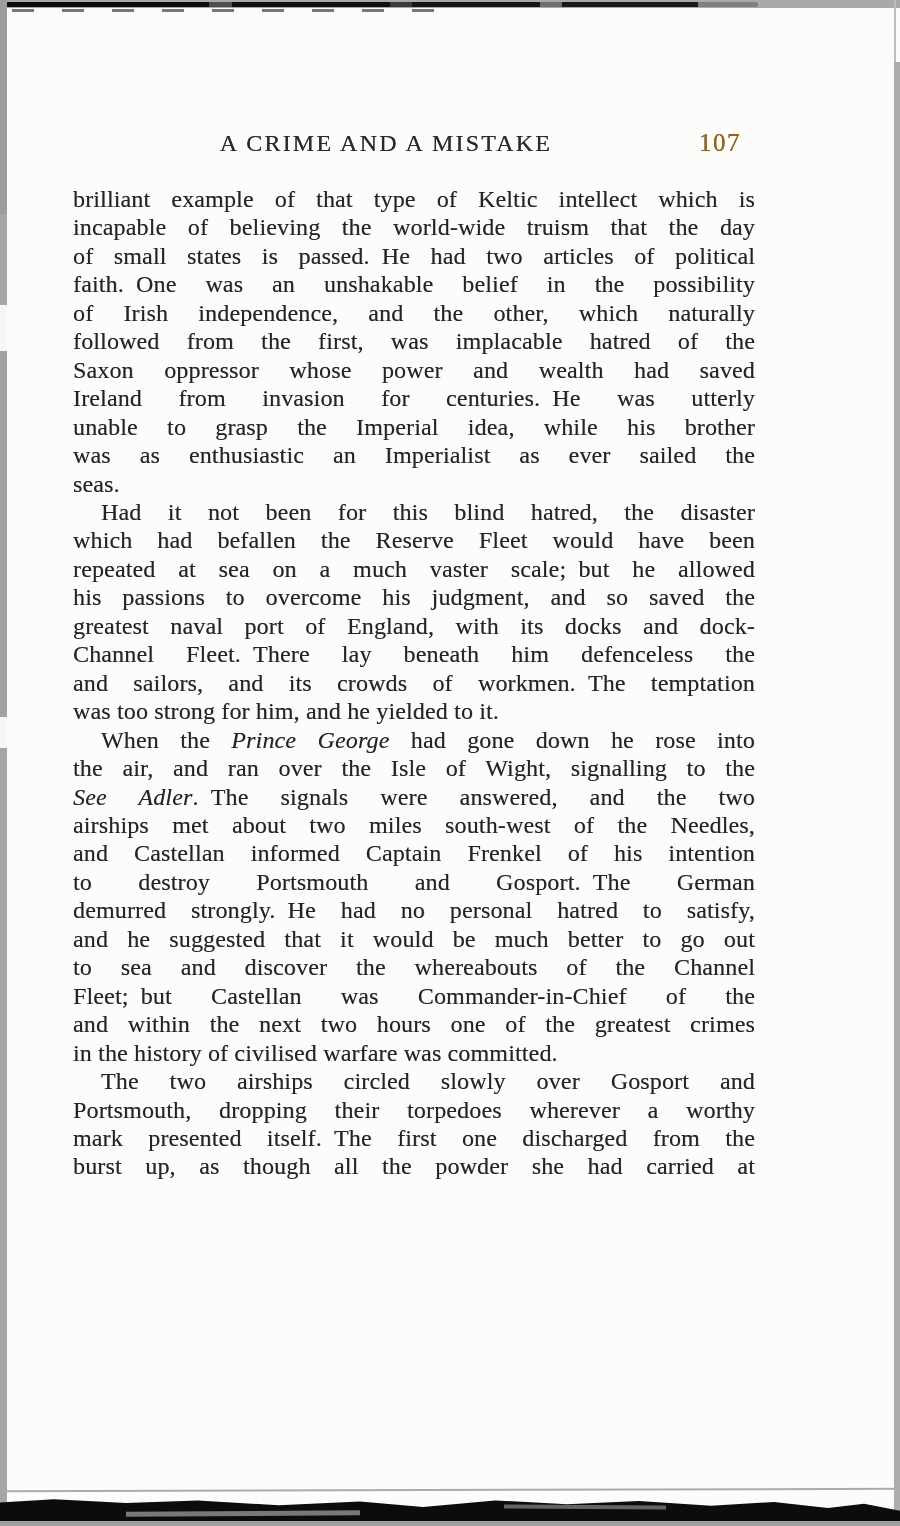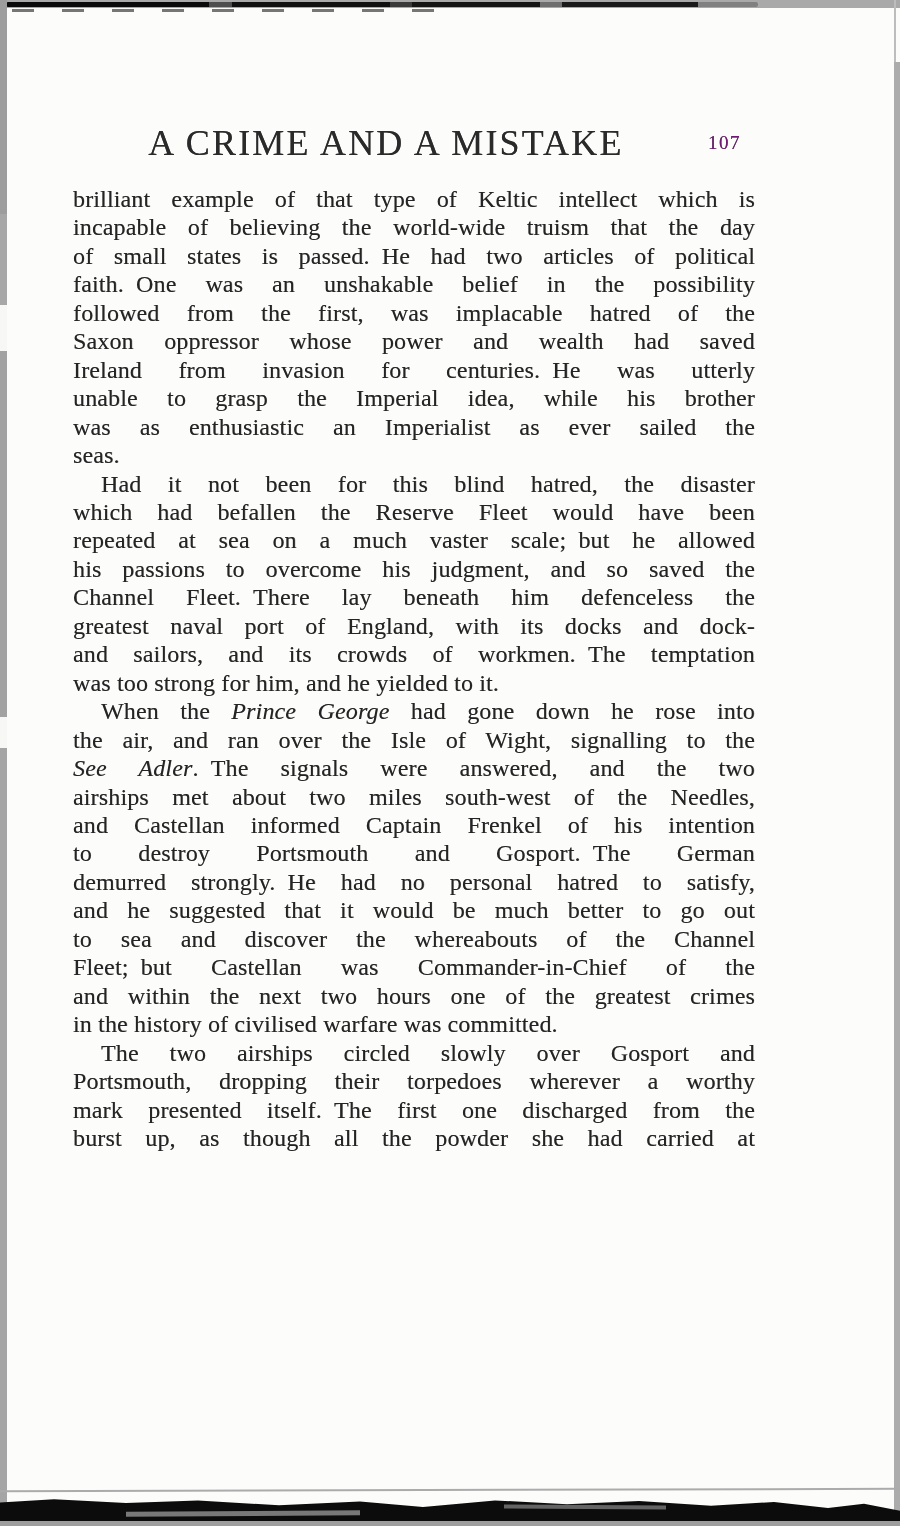--- a/index.html
+++ b/index.html
@@ -9,27 +9,27 @@
     background:#fcfcfa; overflow:hidden;
     font-family:"Liberation Serif","DejaVu Serif",serif;
     color:#242424;
   }
 
   
   .page-header {
     position:absolute; left:45px; top:126px; width:710px; height:36px;
   }
   .header-title {
-    font-size:36px; line-height:34px; letter-spacing:2.2px;
+    font-size:24px; line-height:34px; letter-spacing:2.2px;
     text-align:center; transform:translateX(-14px);
     color:#2a2a2a; text-shadow:0 0 0.6px rgba(20,20,20,.7);
   }
   .page-number {
-    position:absolute; right:14px; top:0; font-size:19px; line-height:34px;
-    letter-spacing:1.5px; color:#701a75; text-shadow:0 0 0.6px rgba(20,20,20,.7);
+    position:absolute; right:14px; top:0; font-size:25px; line-height:34px;
+    letter-spacing:1.5px; color:#a16207; text-shadow:0 0 0.6px rgba(20,20,20,.7);
     font-feature-settings:"onum" 1; font-variant-numeric:oldstyle-nums;
   }
 
   .body-text {
     position:absolute; left:45px; top:185px; width:710px;
   }
   .paragraph { margin:0; padding:0; }
   .line {
     font-size:24px; line-height:28.45px;
     text-align:justify; text-align-last:justify;
@@ -102,34 +102,35 @@
     <div class="header-title">A CRIME AND A MISTAKE</div>
     <div class="page-number">107</div>
   </div>
 
   <div class="body-text">
       <div class="paragraph">
         <div class="line"><span>brilliant example of that type of Keltic intellect which is</span></div>
         <div class="line"><span>incapable of believing the world-wide truism that the day</span></div>
         <div class="line"><span>of small states is passed. He had two articles of political</span></div>
         <div class="line"><span>faith. One was an unshakable belief in the possibility</span></div>
+        <div class="line"><span>of Irish independence, and the other, which naturally</span></div>
         <div class="line"><span>followed from the first, was implacable hatred of the</span></div>
         <div class="line"><span>Saxon oppressor whose power and wealth had saved</span></div>
         <div class="line"><span>Ireland from invasion for centuries. He was utterly</span></div>
         <div class="line"><span>unable to grasp the Imperial idea, while his brother</span></div>
         <div class="line"><span>was as enthusiastic an Imperialist as ever sailed the</span></div>
         <div class="line noj"><span>seas.</span></div>
       </div>
       <div class="paragraph">
         <div class="line indent"><span>Had it not been for this blind hatred, the disaster</span></div>
         <div class="line"><span>which had befallen the Reserve Fleet would have been</span></div>
         <div class="line"><span>repeated at sea on a much vaster scale; but he allowed</span></div>
         <div class="line"><span>his passions to overcome his judgment, and so saved the</span></div>
+        <div class="line"><span>greatest naval port of England, with its docks and dock-</span></div>
         <div class="line"><span>Channel Fleet. There lay beneath him defenceless the</span></div>
-        <div class="line"><span>greatest naval port of England, with its docks and dock-</span></div>
         <div class="line"><span>and sailors, and its crowds of workmen. The temptation</span></div>
         <div class="line noj"><span>was too strong for him, and he yielded to it.</span></div>
       </div>
       <div class="paragraph">
         <div class="line indent"><span>When the </span><i>Prince George</i><span> had gone down he rose into</span></div>
         <div class="line"><span>the air, and ran over the Isle of Wight, signalling to the</span></div>
         <div class="line"><i>See Adler</i><span>. The signals were answered, and the two</span></div>
         <div class="line"><span>airships met about two miles south-west of the Needles,</span></div>
         <div class="line"><span>and Castellan informed Captain Frenkel of his intention</span></div>
         <div class="line"><span>to destroy Portsmouth and Gosport. The German</span></div>

